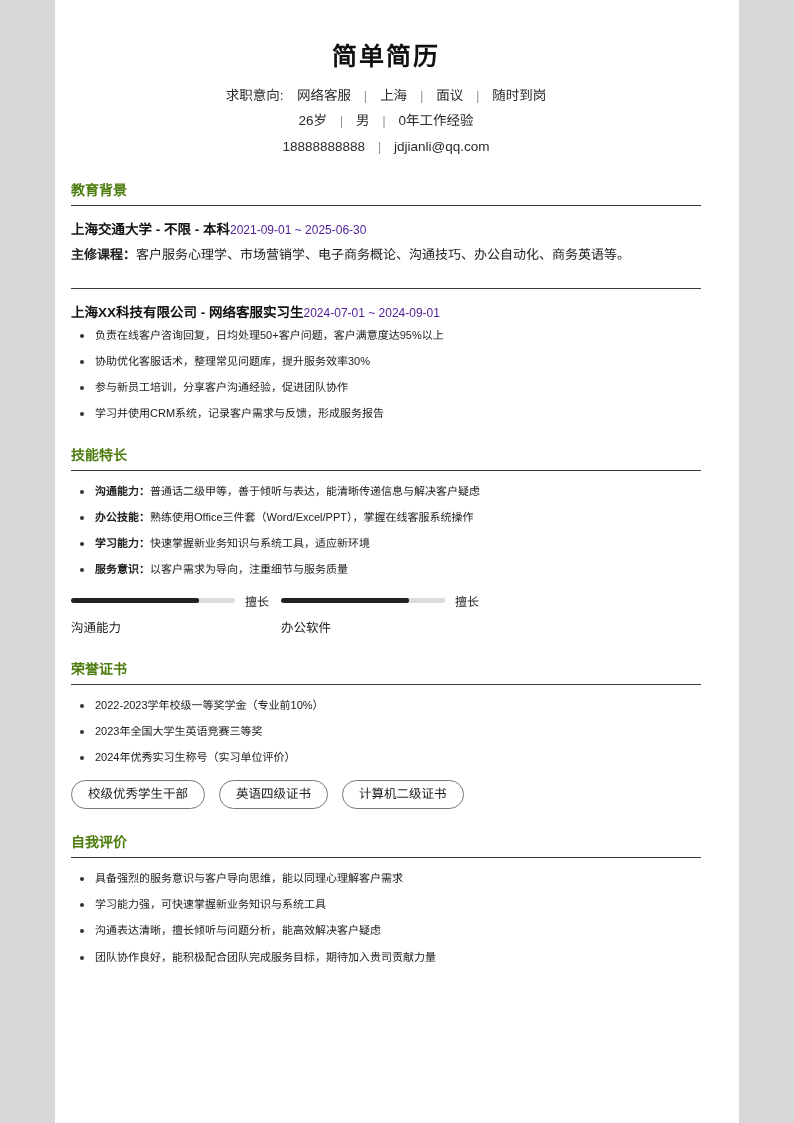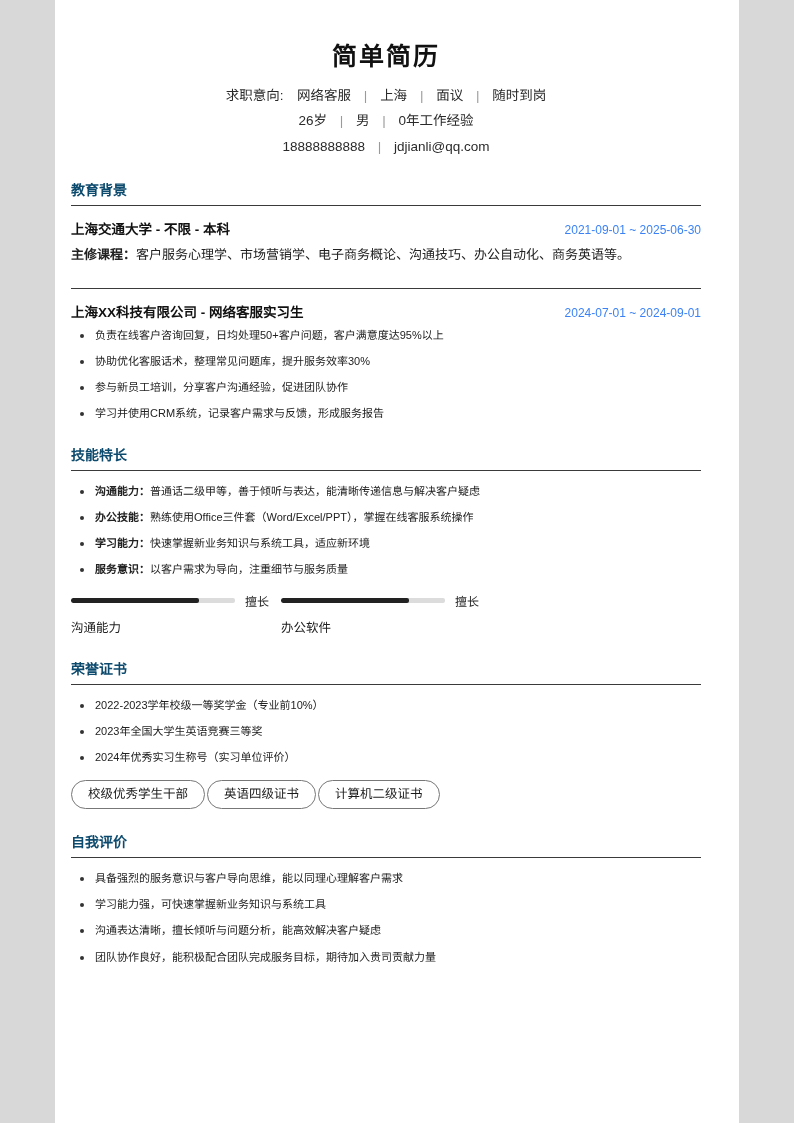--- a/index.html
+++ b/index.html
@@ -43,44 +43,43 @@
     color: #9a9a9a;
   }
 
   
   .section {
     margin-top: 22px;
   }
   .section-title {
     font-size: 14px;
     font-weight: bold;
-    color: #0c4a6e;
+    color: #4d7c0f;
     padding-bottom: 6px;
   }
   .section-rule {
     height: 1px;
     background: #3a3a3a;
     margin-bottom: 12px;
   }
 
   
   .entry-head {
     display: flex;
-    justify-content: space-between;
     align-items: baseline;
     margin-bottom: 6px;
   }
   .entry-title {
     font-size: 13.5px;
     font-weight: bold;
     color: #111;
   }
   .entry-date {
     font-size: 12px;
-    color: #3b82f6;
+    color: #4c1d95;
     white-space: nowrap;
   }
   .entry-detail {
     font-size: 13px;
     color: #222;
     line-height: 1.7;
     margin-bottom: 4px;
   }
   .entry-detail .lbl {
     font-weight: bold;
@@ -149,21 +148,21 @@
   .bar-name {
     font-size: 12.5px;
     color: #222;
     margin-top: 8px;
   }
 
   
   .tags {
     display: flex;
     flex-wrap: wrap;
-    gap: 2px;
+    gap: 14px;
     margin-top: 14px;
     align-items: center;
   }
   .tag {
     border: 1px solid #777;
     border-radius: 16px;
     padding: 6px 16px;
     font-size: 12.5px;
     color: #1a1a1a;
     background: #fff;

